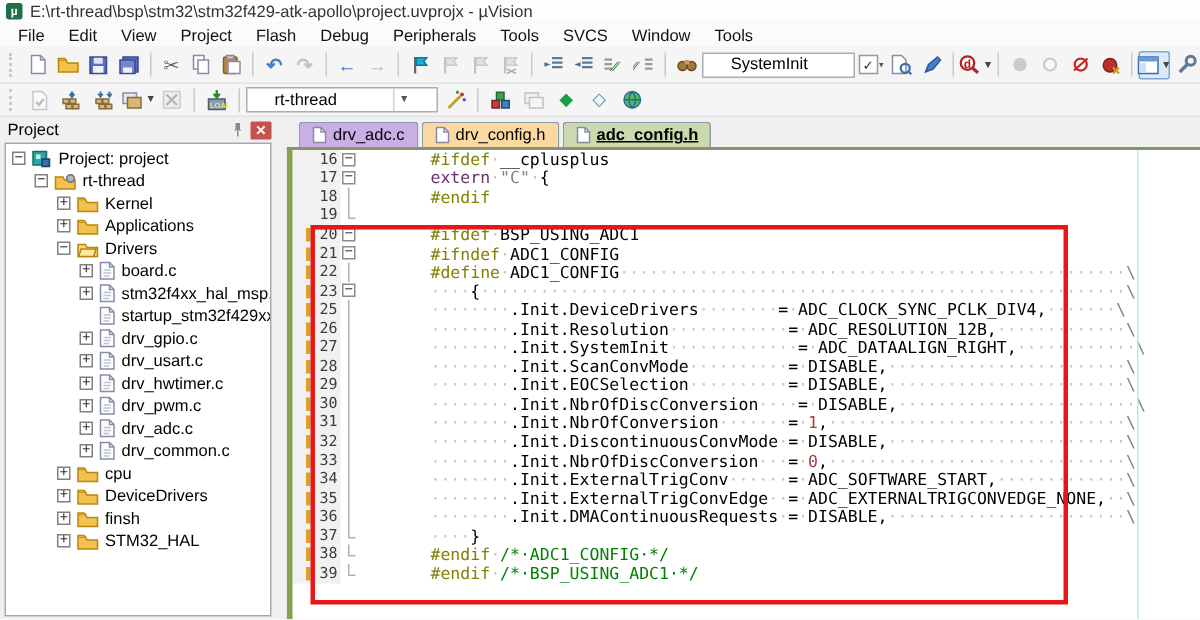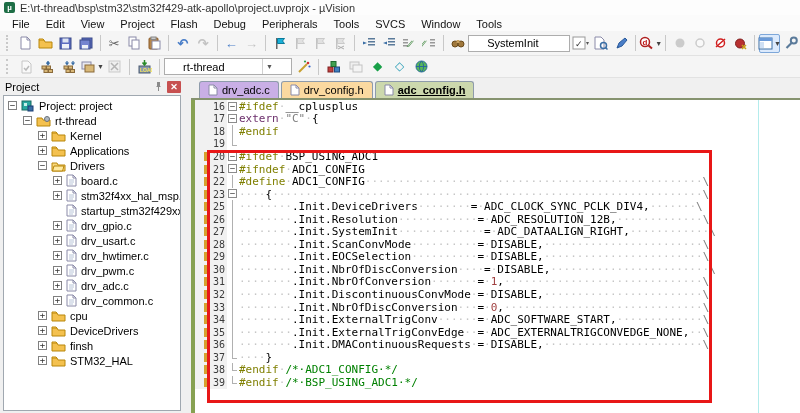--- a/index.html
+++ b/index.html
@@ -59,21 +59,21 @@
   .crow { display:flex; align-items:center; height:12.55px; }
   .gutter { flex:0 0 36px; height:100%; background:#f1f1f1; display:flex; align-items:center; justify-content:flex-end; padding-right:2px; }
   .mod { width:3px; height:9px; margin-right:2px; flex:0 0 auto; }
   .mod.on { background:#d6a12e; }
   .lnum { font-family:"DejaVu Sans Mono",monospace; font-size:10px; color:#3c3c3c; min-width:16px; text-align:right; }
   .fold { flex:0 0 12px; height:100%; position:relative; }
   .fold .fbox { position:absolute; left:1px; top:1.5px; width:9px; height:9px; border:1px solid #8c8c8c; background:#fff; font-size:9px; line-height:7px; text-align:center; color:#444; font-family:"DejaVu Sans Mono",monospace; }
   .fold.f-line::before { content:""; position:absolute; left:5px; top:0; bottom:0; width:1px; background:#b0b0b0; }
   .fold.f-end::before { content:""; position:absolute; left:5px; top:0; height:7px; width:1px; background:#b0b0b0; }
   .fold.f-end::after { content:""; position:absolute; left:5px; top:7px; width:5px; height:1px; background:#b0b0b0; }
-  .ctext { font-family:"DejaVu Sans Mono",monospace; font-size:11px; white-space:pre; color:#000; }
+  .ctext { font-family:"DejaVu Sans Mono",monospace; font-size:11px; white-space:pre; color:#000;margin-left:48px; }
   .pp  { color:#7f7f00; }
   .kw  { color:#6b2e6b; }
   .str { color:#7f7f7f; }
   .com { color:#008000; }
   .ws  { color:#c6c6c6; }
   .num { color:#a04040; }
   .esc { color:#808080; }
   .id  { color:#000; }
   .annotation-rect { position:absolute; left:16px; top:50px; width:505px; height:253px; border:3px solid #e81717; z-index:5; pointer-events:none; }
   .ruler-line { position:absolute; left:567px; top:0; bottom:0; width:1px; background:#b4ecec; z-index:1; }

